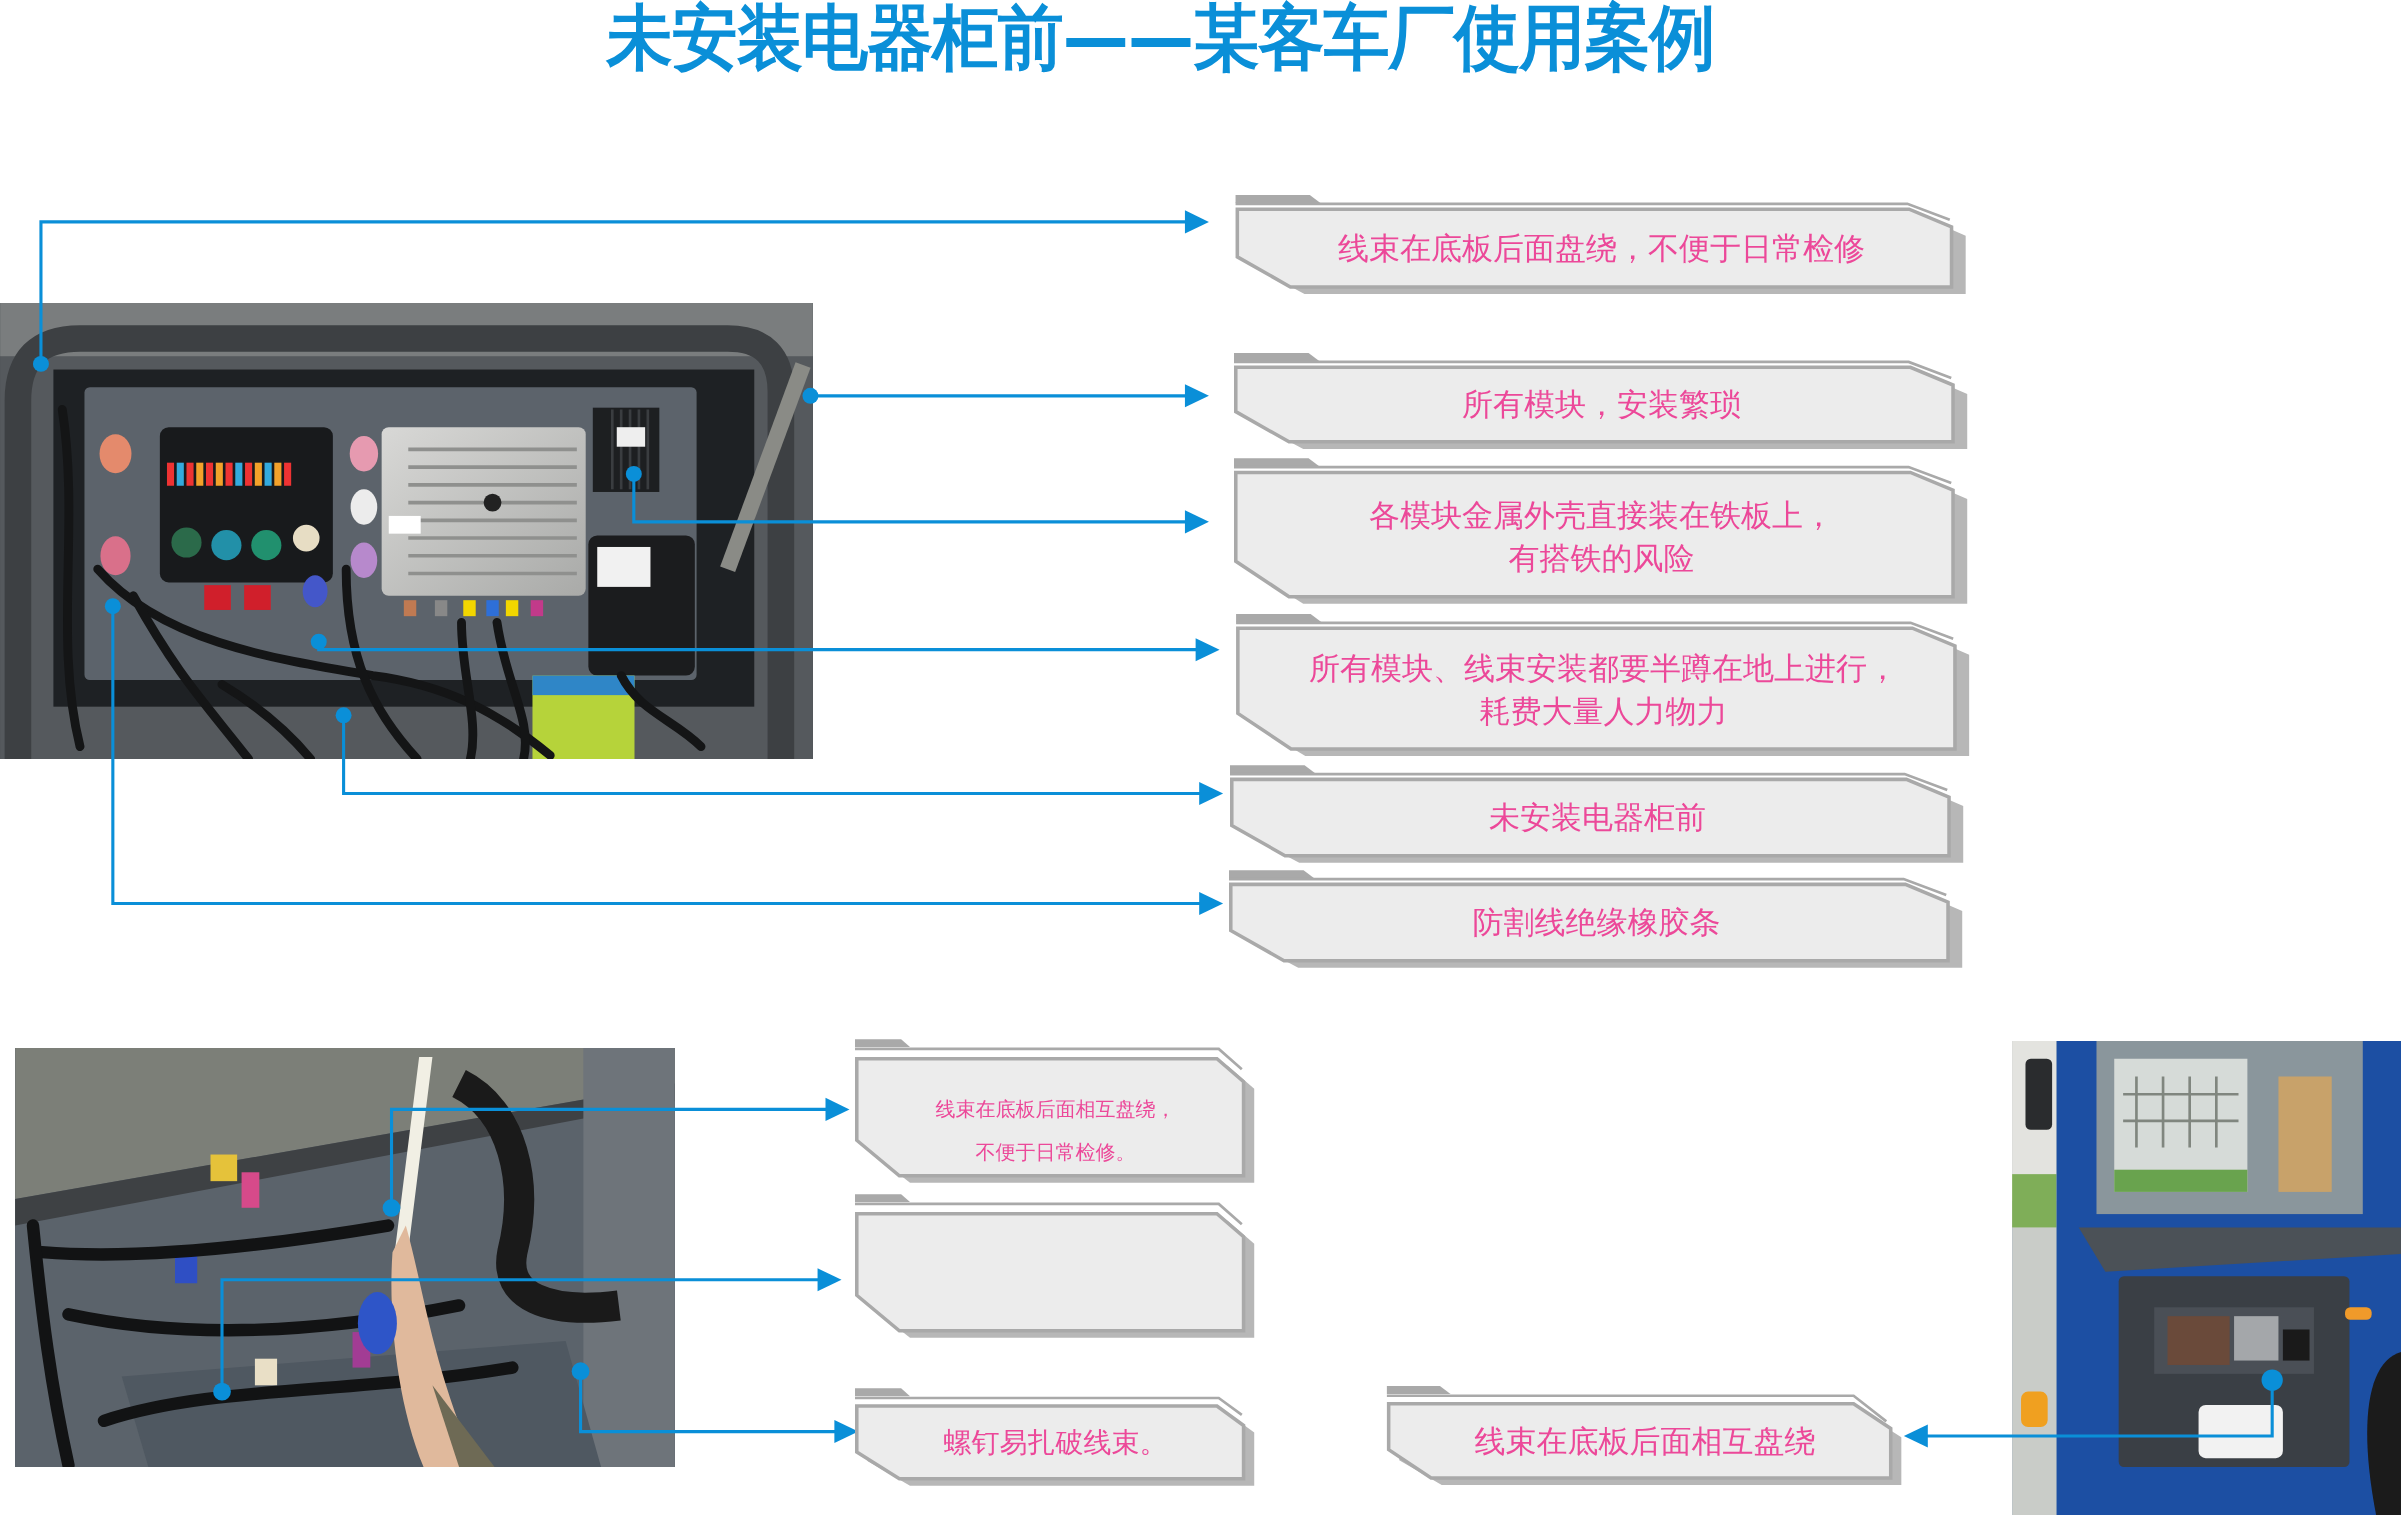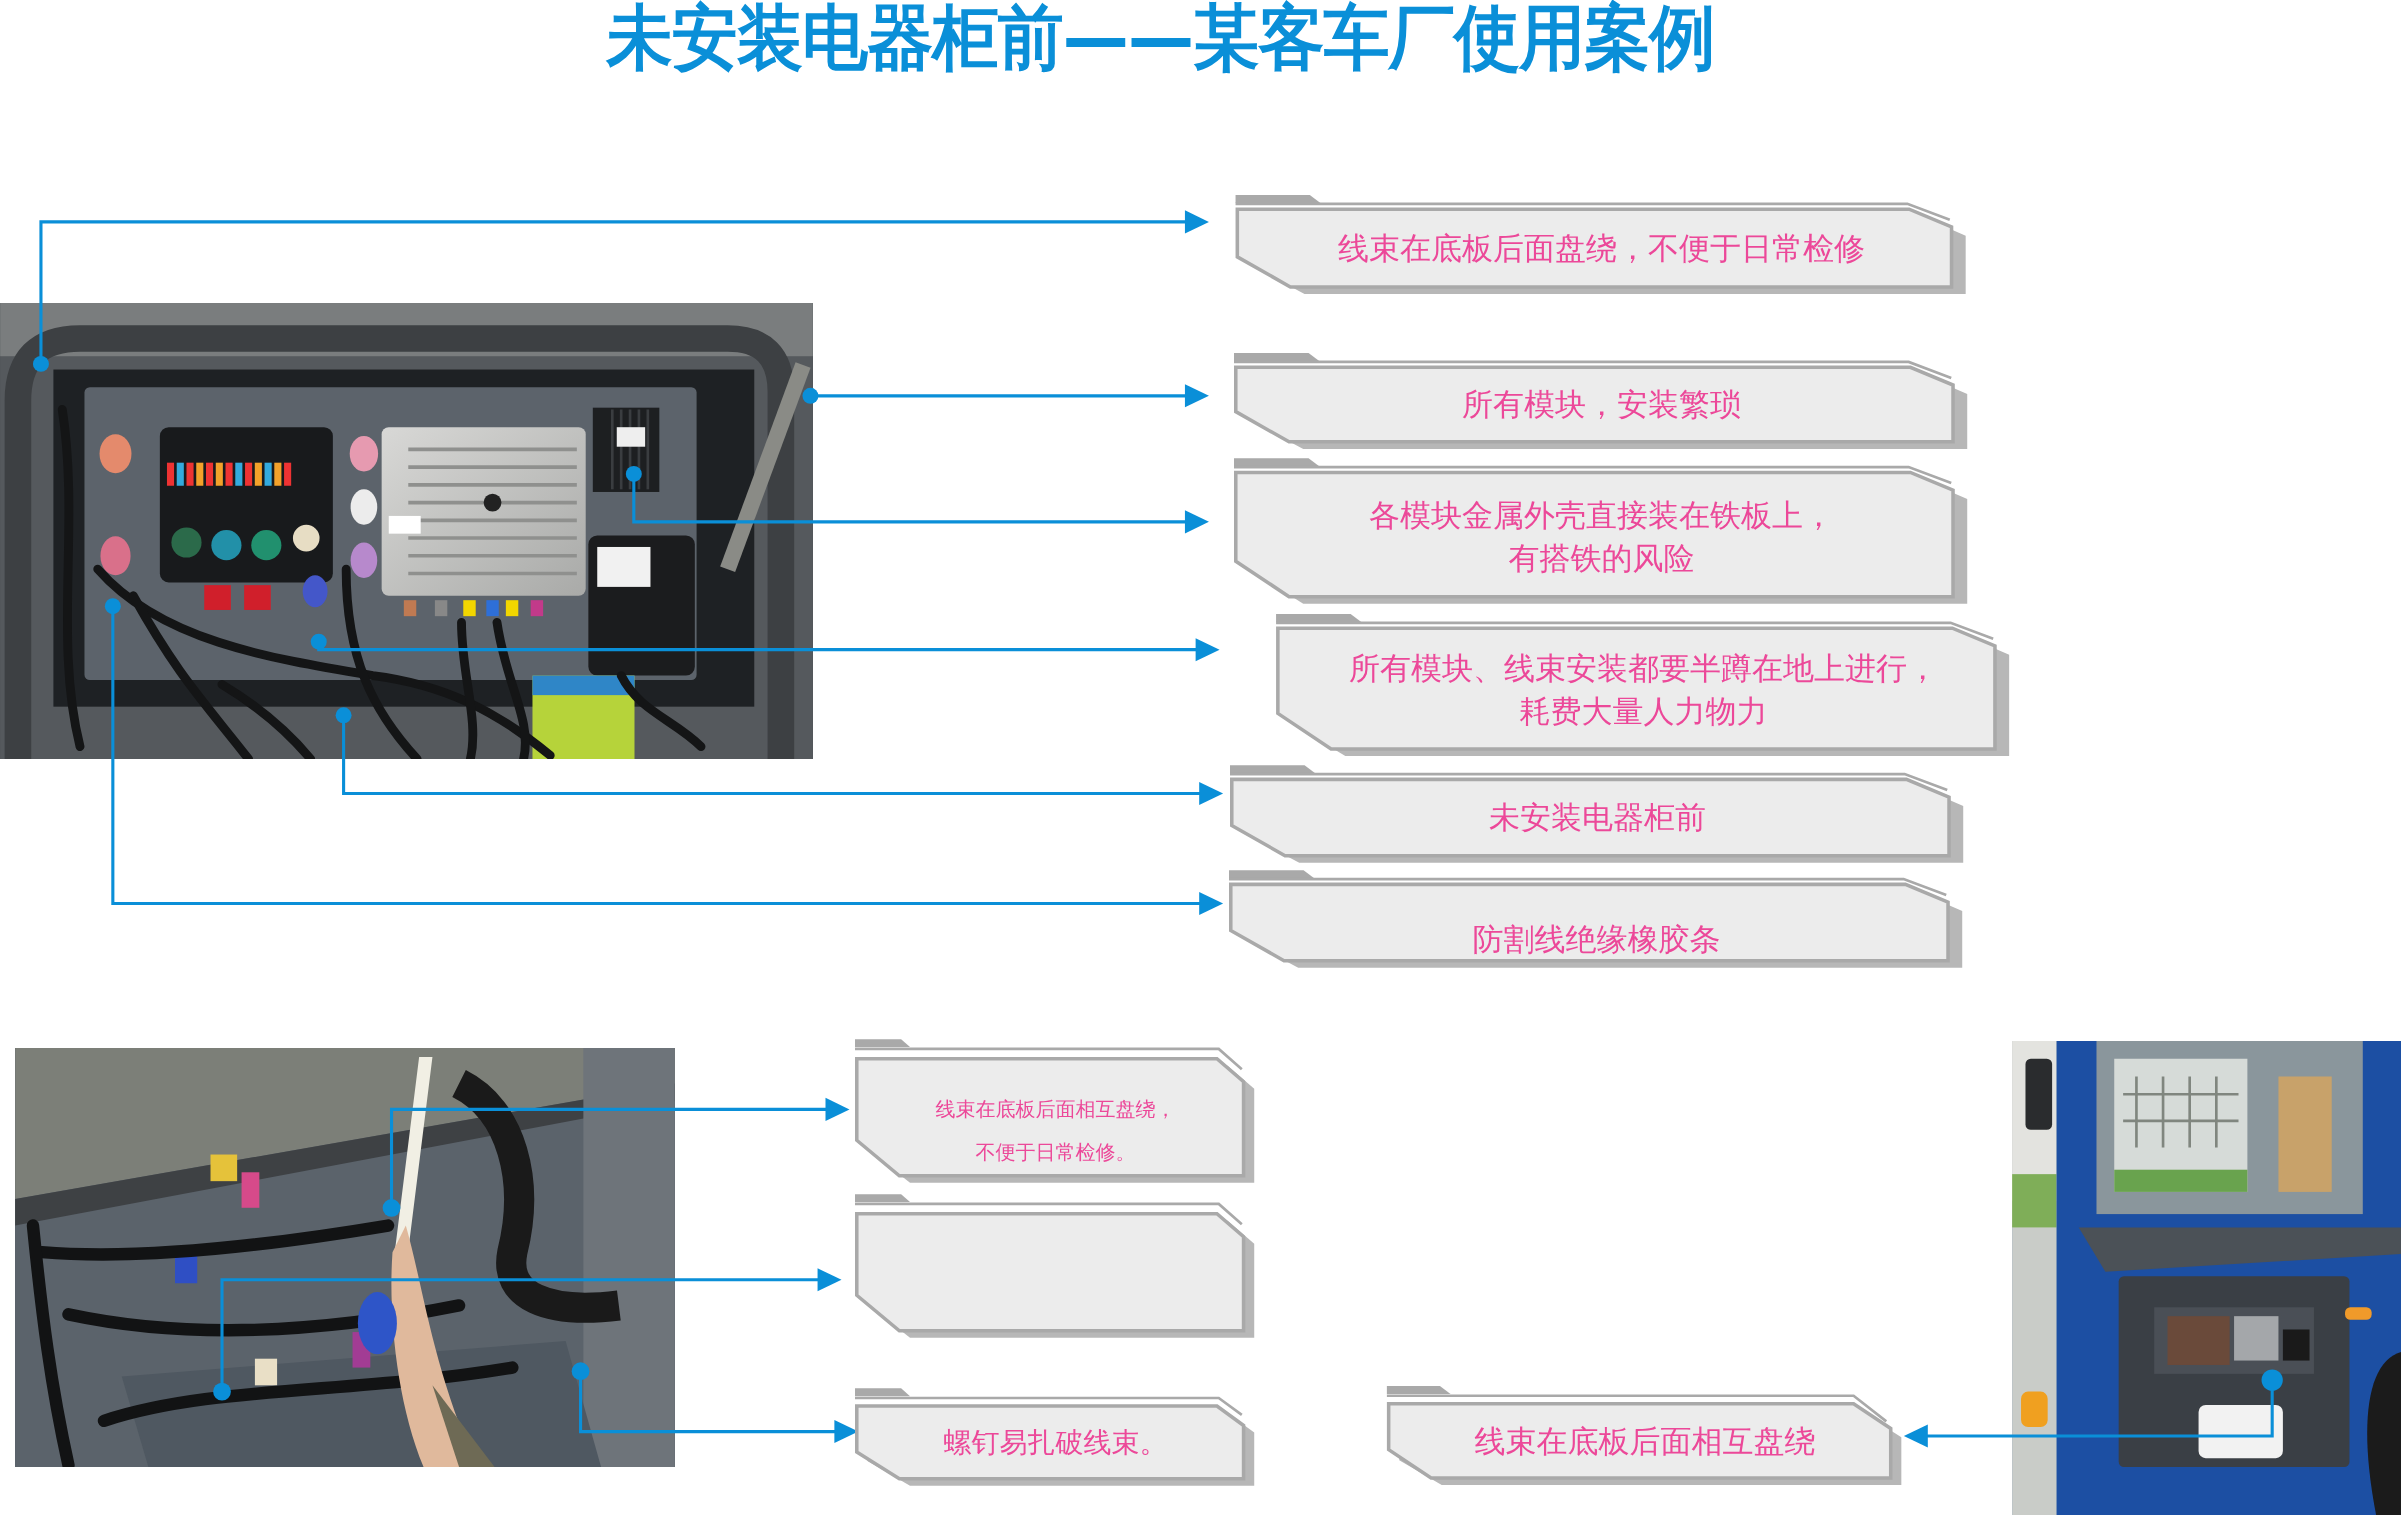--- a/index.html
+++ b/index.html
@@ -246,21 +246,21 @@
   <svg width="735" height="146" viewBox="0 0 828 164">
     <polygon points="0,0 84,0 96,9 0,9" fill="#a9a9a9"></polygon>
     <polyline points="0,10 760,10 808,28" fill="none" stroke="#a9a9a9" stroke-width="3"></polyline>
     <polygon points="18,26 780,26 826,46 826,164 78,164 18,126" fill="#b7b7b7"></polygon>
     <polygon points="2,16 762,16 810,36 810,156 62,156 2,116" fill="#ececec" stroke="#a9a9a9" stroke-width="4"></polygon>
   </svg>
   <div class="txt" style="top:18px;height:121px;">各模块金属外壳直接装在铁板上，
 有搭铁的风险</div>
 </div>
 
-<div class="callout" style="left:1236px;top:614px;width:735px;height:142px;margin-left:40px;">
+<div class="callout" style="left:1236px;top:614px;width:735px;height:142px;">
   <svg width="735" height="142" viewBox="0 0 828 160">
     <polygon points="0,0 84,0 96,9 0,9" fill="#a9a9a9"></polygon>
     <polyline points="0,10 760,10 808,28" fill="none" stroke="#a9a9a9" stroke-width="3"></polyline>
     <polygon points="18,26 780,26 826,46 826,160 78,160 18,124" fill="#b7b7b7"></polygon>
     <polygon points="2,16 762,16 810,36 810,152 62,152 2,112" fill="#ececec" stroke="#a9a9a9" stroke-width="4"></polygon>
   </svg>
   <div class="txt" style="top:16px;height:119px;">所有模块、线束安装都要半蹲在地上进行，
 耗费大量人力物力</div>
 </div>
 
@@ -274,21 +274,21 @@
   <div class="txt" style="top:14px;height:76px;">未安装电器柜前</div>
 </div>
 
 <div class="callout" style="left:1229px;top:870px;width:735px;height:98px;">
   <svg width="735" height="98" viewBox="0 0 828 110">
     <polygon points="0,0 84,0 96,9 0,9" fill="#a9a9a9"></polygon>
     <polyline points="0,10 760,10 808,28" fill="none" stroke="#a9a9a9" stroke-width="3"></polyline>
     <polygon points="18,26 780,26 826,46 826,110 78,110 18,78" fill="#b7b7b7"></polygon>
     <polygon points="2,16 762,16 810,36 810,102 62,102 2,68" fill="#ececec" stroke="#a9a9a9" stroke-width="4"></polygon>
   </svg>
-  <div class="txt" style="top:31px;height:76px;">防割线绝缘橡胶条</div>
+  <div class="txt" style="top:14px;height:76px;">防割线绝缘橡胶条</div>
 </div>
 
 <div class="callout" style="left:855px;top:1039px;width:401px;height:144px;">
   <svg width="401" height="144" viewBox="0 0 452 162">
     <polygon points="0,0 52,0 62,9 0,9" fill="#a9a9a9"></polygon>
     <polyline points="0,11 410,11 436,34" fill="none" stroke="#a9a9a9" stroke-width="3"></polyline>
     <polygon points="14,30 420,30 450,56 450,162 62,162 14,124" fill="#b7b7b7"></polygon>
     <polygon points="2,22 408,22 438,48 438,154 50,154 2,114" fill="#ececec" stroke="#a9a9a9" stroke-width="4"></polygon>
   </svg>
   <div class="txt" style="top:21px;height:115px;font-size:20px;margin-top:13px;">线束在底板后面相互盘绕，

